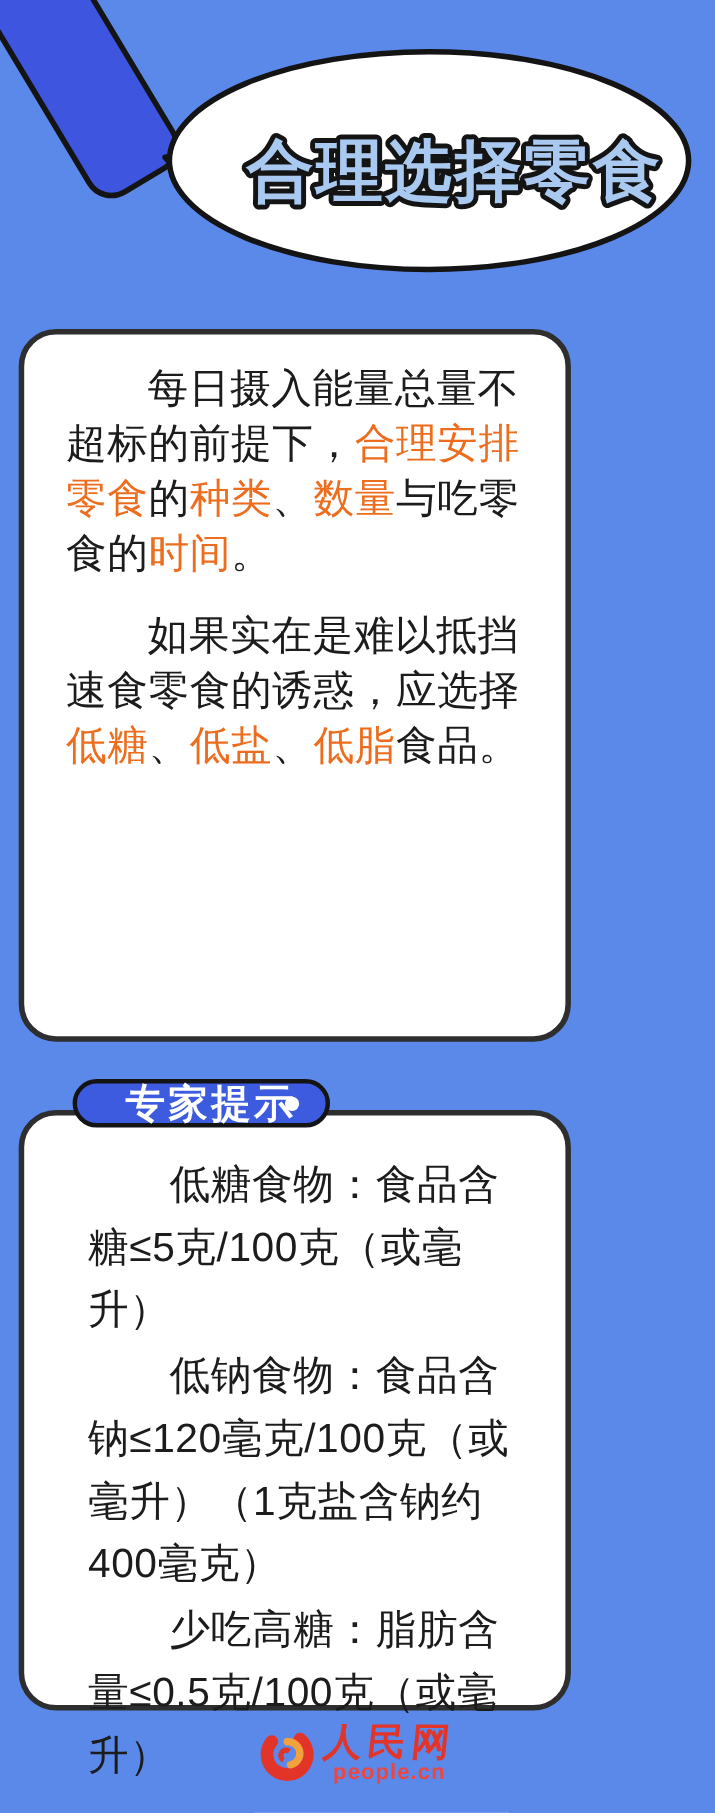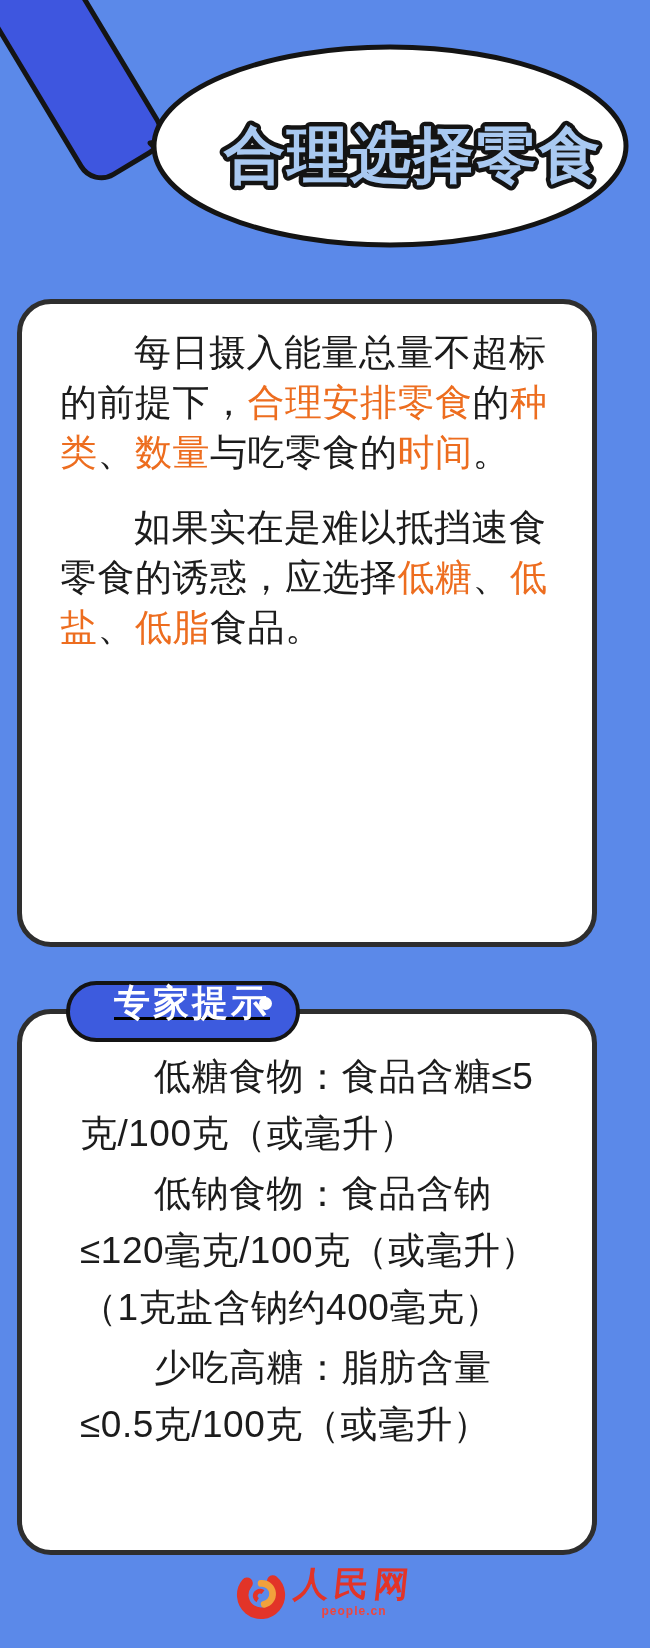--- a/index.html
+++ b/index.html
@@ -31,21 +31,21 @@
     position: absolute;
     left: 125px;
     top: 34px;
     width: 515px;
     height: 225px;
   }
 
   .card {
     position: absolute;
     left: 17px;
-    width: 580px;
+    width: 502px;
     background: var(--card-bg, #FFFFFF);
     border: 5px solid var(--card-border, #2E2E2E);
     border-radius: 34px;
     box-sizing: border-box;
   }
   .card-intro {
     top: 299px;
     height: 648px;
     padding: 24px 34px 0 38px;
   }
@@ -67,29 +67,29 @@
   .card-intro .para { margin-bottom: 25px; }
   .card-tips .para { line-height: 57px; margin-bottom: 3px; }
   .accent { color: var(--accent, #ED6D1F); }
 
   
   .badge {
     position: absolute;
     left: 66px;
     top: 981px;
     width: 234px;
-    height: 61px;
+    height: 44px;
     background: var(--badge-blue, #3D5BDE);
     border: 4px solid var(--outline-dark, #141414);
     border-radius: 33px;
     box-sizing: border-box;
     display: flex;
+    align-items: center;
     padding-left: 44px;
     z-index: 3;
-    text-decoration: underline;
   }
   .badge-label {
     color: #FFFFFF;
     font-size: 36px;
     font-weight: bold;
     letter-spacing: 3px;
     line-height: 1;
   }
   .badge-dot {
     position: absolute;
@@ -116,21 +116,21 @@
     color: var(--logo-red, #E23428);
     font-size: 35px;
     font-weight: bold;
     letter-spacing: 5px;
     line-height: 36px;
     transform: skewX(-6deg);
     white-space: nowrap;
   }
   .logo-domain {
     color: var(--logo-sub-red, #F0453C);
-    font-size: 12px;
+    font-size: 20px;
     font-weight: bold;
     letter-spacing: 1px;
     line-height: 17px;
     margin-top: 1px;
     text-align: right;
   }
 </style>
 </head>
 <body>
 

